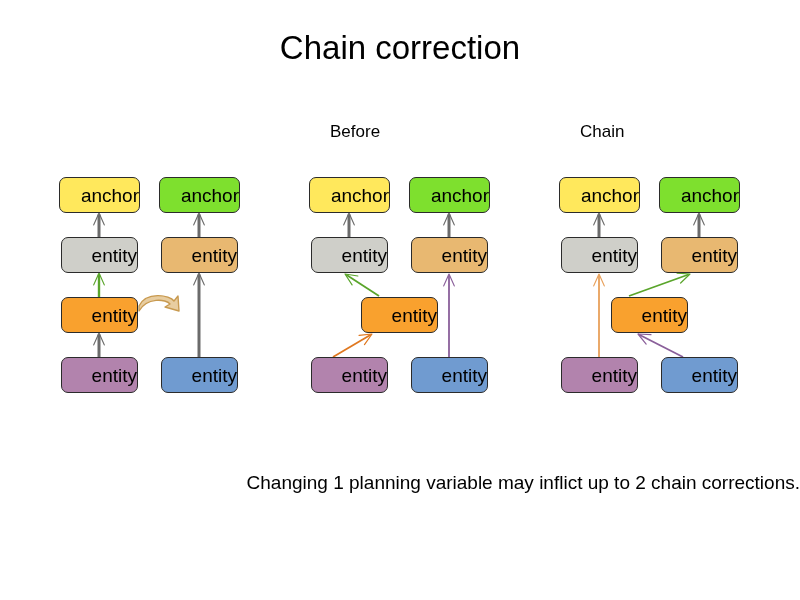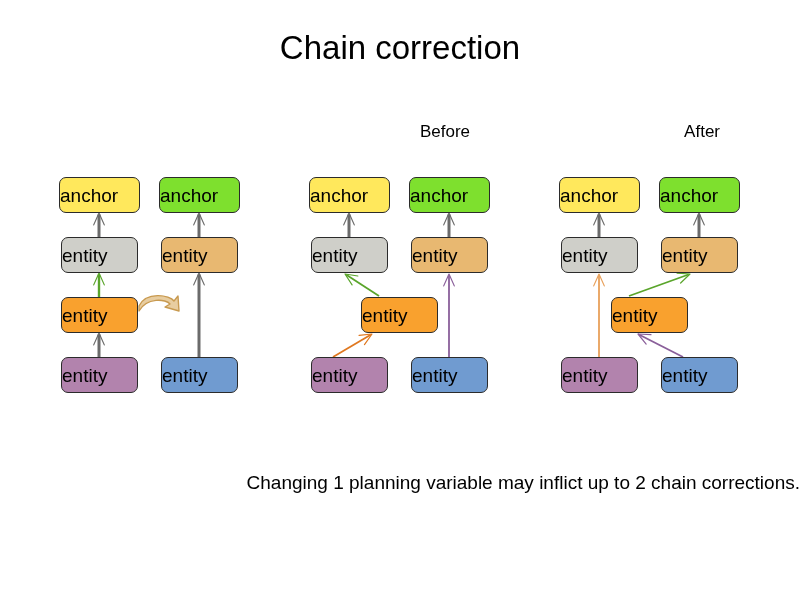--- a/index.html
+++ b/index.html
@@ -29,21 +29,21 @@
     text-align: center;
     font-size: 33px;
     line-height: 40px;
     color: #000;
     white-space: nowrap;
   }
   .panel-label {
     position: absolute;
     font-size: 17px;
     line-height: 20px;
-    text-align: right;
+    text-align: left;
     white-space: nowrap;
   }
   #label-before { left: 330px; top: 122px; width: 140px; }
   #label-after  { left: 580px; top: 122px; width: 140px; }
   .caption {
     position: absolute;
     left: 0;
     top: 470px;
     width: 800px;
     text-align: right;
@@ -52,21 +52,21 @@
     white-space: nowrap;
   }
   .node {
     position: absolute;
     box-sizing: border-box;
     height: 36px;
     border: 1.3px solid #2b2b2b;
     border-radius: 7px;
     display: flex;
     align-items: center;
-    justify-content: flex-start;
+    justify-content: flex-end;
     font-size: 19px;
     line-height: 19px;
     color: #000;
     white-space: nowrap;
     z-index: 3;
   }
   svg.edges {
     position: absolute;
     left: 0;
     top: 0;
@@ -80,21 +80,21 @@
   .movearrow { stroke-linejoin: round; stroke-linecap: round; }
 </style>
 </head>
 <body>
 
 <div id="stage">
 
   <div class="title">Chain correction</div>
 
   <div class="panel-label" id="label-before">Before</div>
-  <div class="panel-label" id="label-after">After</div>
+  <div class="panel-label" id="label-after">Chain</div>
 
   <svg class="edges" id="edge-layer" viewBox="0 0 800 600">
       <g>
         <line x1="99" y1="237" x2="99" y2="214.5" stroke="#6b6b6b" stroke-width="3" class="shaft"></line>
         <path d="M 93.6991141102256 224.87015622406 L 99 213 L 104.3008858897744 224.87015622406" stroke="#6b6b6b" stroke-width="1.2" class="head"></path>
       </g>
       <g>
         <line x1="199" y1="237" x2="199" y2="214.5" stroke="#6b6b6b" stroke-width="3" class="shaft"></line>
         <path d="M 193.6991141102256 224.87015622406 L 199 213 L 204.3008858897744 224.87015622406" stroke="#6b6b6b" stroke-width="1.2" class="head"></path>
       </g>

